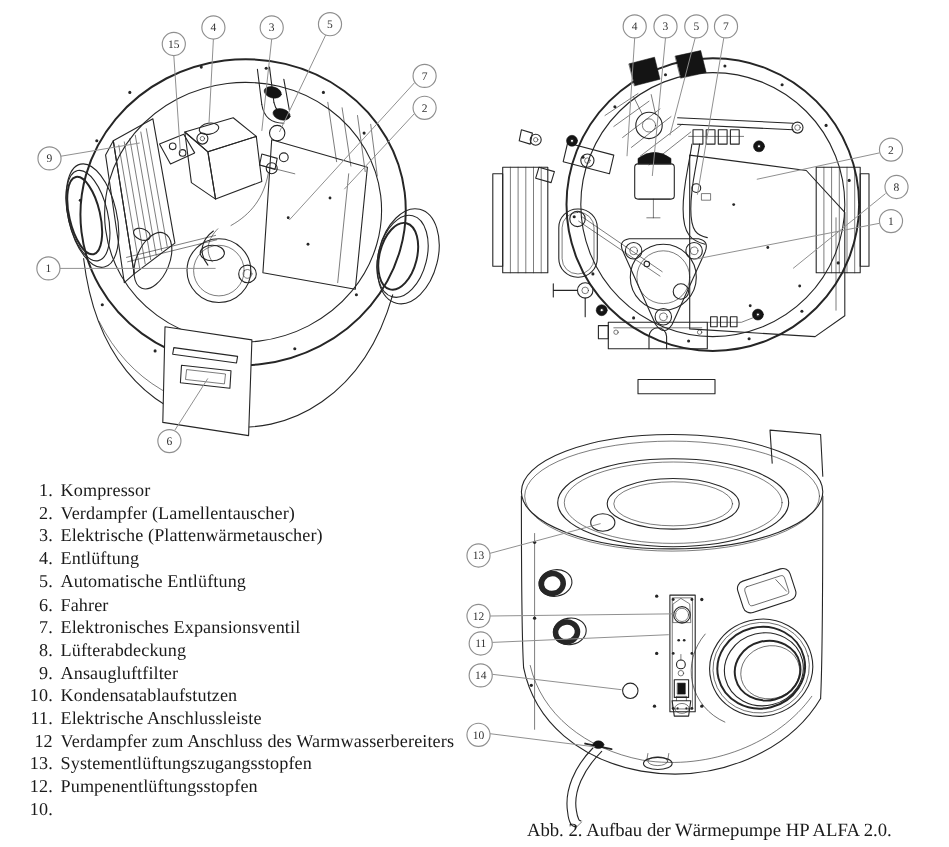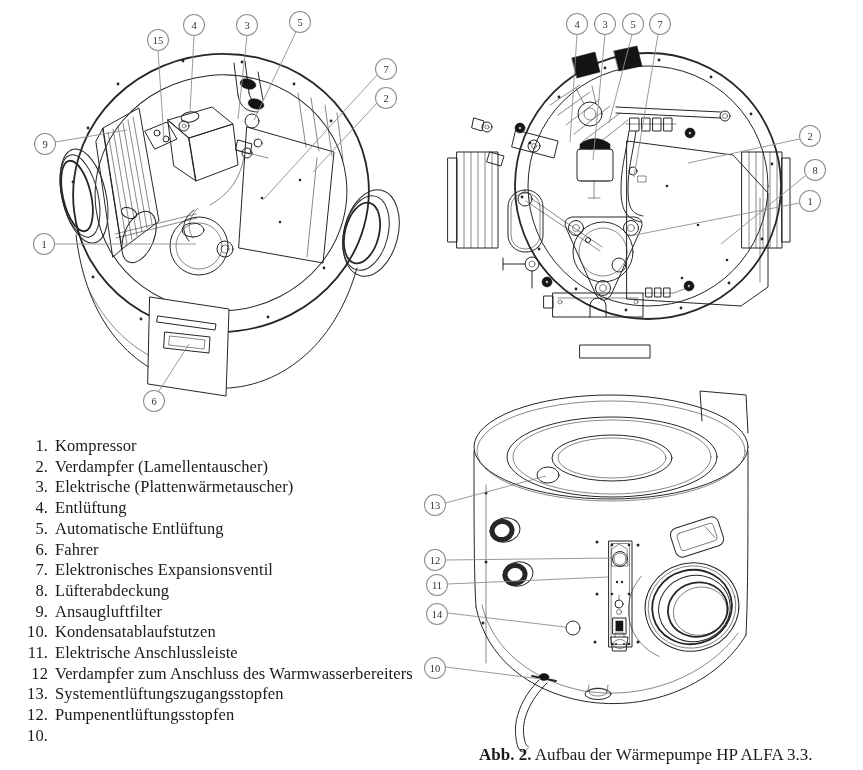--- a/index.html
+++ b/index.html
@@ -18,21 +18,21 @@
   
   .leader{fill:none;stroke:#8f8f8f;stroke-width:.9}
   .co{fill:#fff;stroke:#8f8f8f;stroke-width:1.05}
   .cot{font:10.5px "Liberation Serif",serif;fill:#333;stroke:none;text-anchor:middle}
   
   .legend{position:absolute;left:18px;top:436px;font-size:16.5px;line-height:20.7px;letter-spacing:.1px}
   .legend .row{display:flex;white-space:nowrap}
   .legend .num{width:30px;flex:0 0 30px;text-align:right;margin-right:7px}
   
   .caption{position:absolute;left:479px;top:745px;font-size:17px;white-space:pre}
-  .caption .b{font-weight:bold}
+  .caption .b{font-weight:normal}
 </style>
 </head>
 <body>
 
 <div class="stage">
 
   <svg class="fig" style="left:0;top:0" width="445" height="430" viewBox="0 0 445 430">
     <g class="ln">
 
       <ellipse cx="221" cy="193" rx="148" ry="139" transform="rotate(-7 221 193)" class="th2"></ellipse>
@@ -558,15 +558,15 @@
       </div>
     <div class="row">
         <span class="num">12.</span>
         <span>Pumpenentlüftungsstopfen</span>
       </div>
     <div class="row">
         <span class="num">10.</span>
       </div>
   </div>
 
-  <div class="caption"><span class="b">Abb. 2.</span><span> Aufbau der Wärmepumpe HP ALFA 3.3.</span></div>
+  <div class="caption"><span class="b">Abb. 2.</span><span> Aufbau der Wärmepumpe HP ALFA 2.0.</span></div>
 
 </div>
 
 </body></html>

